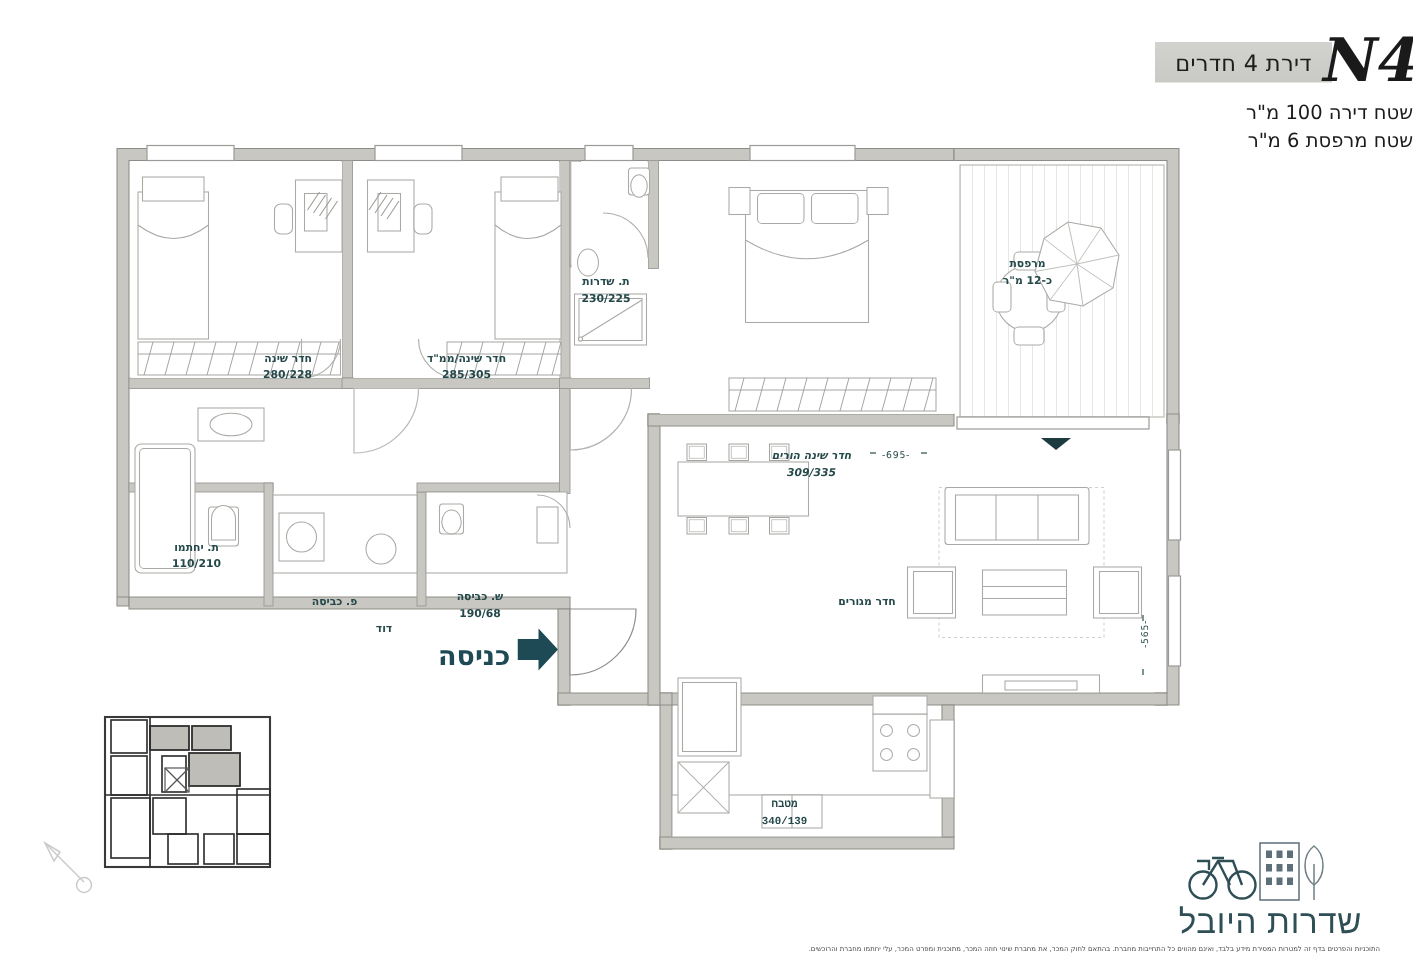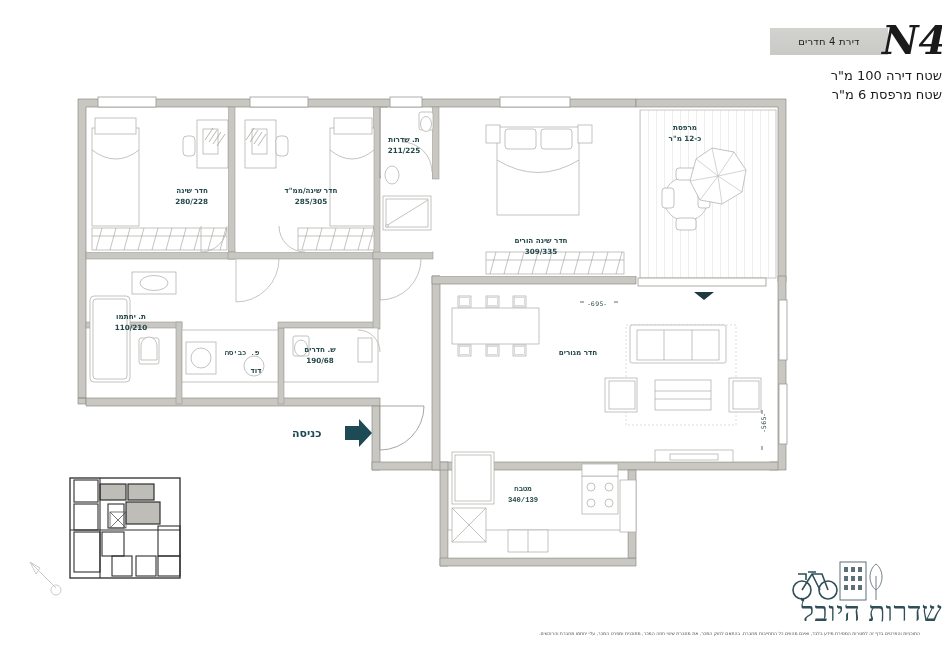--- a/index.html
+++ b/index.html
@@ -9,63 +9,63 @@
     color:#2b4a4a;
   }
   
   #header{position:absolute;top:0;right:0;width:320px;height:110px;}
   #title-bar{
     position:absolute;right:62px;top:28px;width:118px;height:27px;
     background:linear-gradient(to bottom,#d2d2cf,#c9c9c5);
     display:flex;align-items:center;justify-content:center;
   }
   #title-bar span{
-    font-size:10px;color:#1d1d1d;direction:rtl;letter-spacing:.2px;
+    font-size:15px;color:#1d1d1d;direction:rtl;letter-spacing:.2px;
     font-family:"DejaVu Sans",sans-serif;
   }
   #unit-code{
     position:absolute;right:8px;top:12px;width:62px;height:52px;
   }
   #area-lines{
     position:absolute;right:8px;top:66px;width:300px;text-align:right;
     direction:rtl;line-height:19px;
   }
   #area-lines div{font-size:13px;color:#1b1b1b;font-family:"DejaVu Sans",sans-serif;}
 
   
   #plan{position:absolute;left:0;top:0;width:950px;height:650px;}
   
   .rlabel{
     position:absolute;direction:rtl;text-align:center;
     color:#25494b;font-family:"DejaVu Sans",sans-serif;
     line-height:10.5px;white-space:nowrap;pointer-events:none;
   }
-  .rlabel .nm{font-size:7.2px;display:block;font-weight:600;}
+  .rlabel .nm{font-size:7.2px;display:block;font-weight:600;margin-top:48px;}
   .rlabel .dm{font-size:7.2px;display:block;font-weight:600;}
 
   .dimtxt{
     position:absolute;font-size:6.2px;color:#2b4a4a;
     font-family:"DejaVu Sans",sans-serif;letter-spacing:.5px;
   }
   .dimtxt.vert{transform:rotate(-90deg);transform-origin:left top;}
 
   
   #entrance-label{
-    position:absolute;left:292px;top:427px;font-size:11px;color:#1d4a54;
+    position:absolute;left:292px;top:427px;font-size:18px;color:#1d4a54;
     direction:rtl;font-family:"DejaVu Sans",sans-serif;font-weight:600;
   }
   #entrance-arrow{position:absolute;left:345px;top:418px;width:28px;height:30px;}
 
   
   #keyplan{position:absolute;left:52px;top:470px;width:150px;height:115px;}
   #north{position:absolute;left:26px;top:558px;width:40px;height:42px;opacity:.35;}
   #logo-text{
-    position:absolute;right:8px;bottom:22px;width:190px;
-    direction:rtl;font-size:28px;color:#2f4f56;
-    font-family:Liberation Serif, serif;letter-spacing:.5px;
+    position:absolute;right:8px;bottom:22px;width:190px;text-align:center;
+    direction:rtl;font-size:22px;color:#2f4f56;
+    font-family:Liberation Sans, sans-serif;letter-spacing:.5px;
   }
   #logo-icons{position:absolute;right:52px;bottom:48px;width:108px;height:42px;}
 
   
   #disclaimer{
     position:absolute;left:0;bottom:14px;width:920px;
     text-align:right;direction:rtl;padding-right:30px;
     font-size:4.6px;color:#4a4a4a;font-family:"DejaVu Sans",sans-serif;
     letter-spacing:0px;white-space:nowrap;
   }
@@ -354,43 +354,43 @@
     <div class="rlabel" style="left: 118px; top: 186px; width: 90px; text-align: right;">
       <span class="nm">חדר שינה</span>
       <span class="dm">280/228</span>
     </div>
     <div class="rlabel" style="left: 266px; top: 186px; width: 90px;">
       <span class="nm">חדר שינה/ממ"ד</span>
       <span class="dm">285/305</span>
     </div>
     <div class="rlabel" style="left: 359px; top: 135px; width: 90px;">
       <span class="nm">ת. שדרות</span>
-      <span class="dm">211/225</span>
-    </div>
-    <div class="rlabel" style="left: 496px; top: 236px; width: 90px;">
+      <span class="dm">230/225</span>
+    </div>
+    <div class="rlabel" style="left: 496px; top: 251px; width: 90px; font-style: italic;">
       <span class="nm">חדר שינה הורים</span>
       <span class="dm">309/335</span>
     </div>
     <div class="rlabel" style="left: 640px; top: 123px; width: 90px;">
       <span class="nm">מרפסת</span>
       <span class="dm">כ-12 מ"ר</span>
     </div>
     <div class="rlabel" style="left: 86px; top: 312px; width: 90px;">
       <span class="nm">ת. יחתמו</span>
       <span class="dm">110/210</span>
     </div>
     <div class="rlabel" style="left: 275px; top: 345px; width: 90px;">
-      <span class="nm">ש. חדרים</span>
+      <span class="nm">ש. כביסה</span>
       <span class="dm">190/68</span>
     </div>
     <div class="rlabel" style="left: 478px; top: 484px; width: 90px; font-family: Liberation Mono, monospace;">
       <span class="nm">מטבח</span>
       <span class="dm">340/139</span>
     </div>
-    <div class="rlabel" style="left: 197px; top: 348px; width: 90px; font-family: Liberation Mono, monospace;">
+    <div class="rlabel" style="left: 178px; top: 348px; width: 90px;">
       <span class="nm">פ. כביסה</span>
     </div>
     <div class="rlabel" style="left: 211px; top: 366px; width: 90px;">
       <span class="nm">דוד</span>
     </div>
     <div class="rlabel" style="left: 533px; top: 348px; width: 90px;">
       <span class="nm">חדר מגורים</span>
     </div>
     <div class="dimtxt" style="left: 588px; top: 300px;">-695-</div>
     <div class="dimtxt vert" style="left: 760px; top: 432px;">-565-</div>

